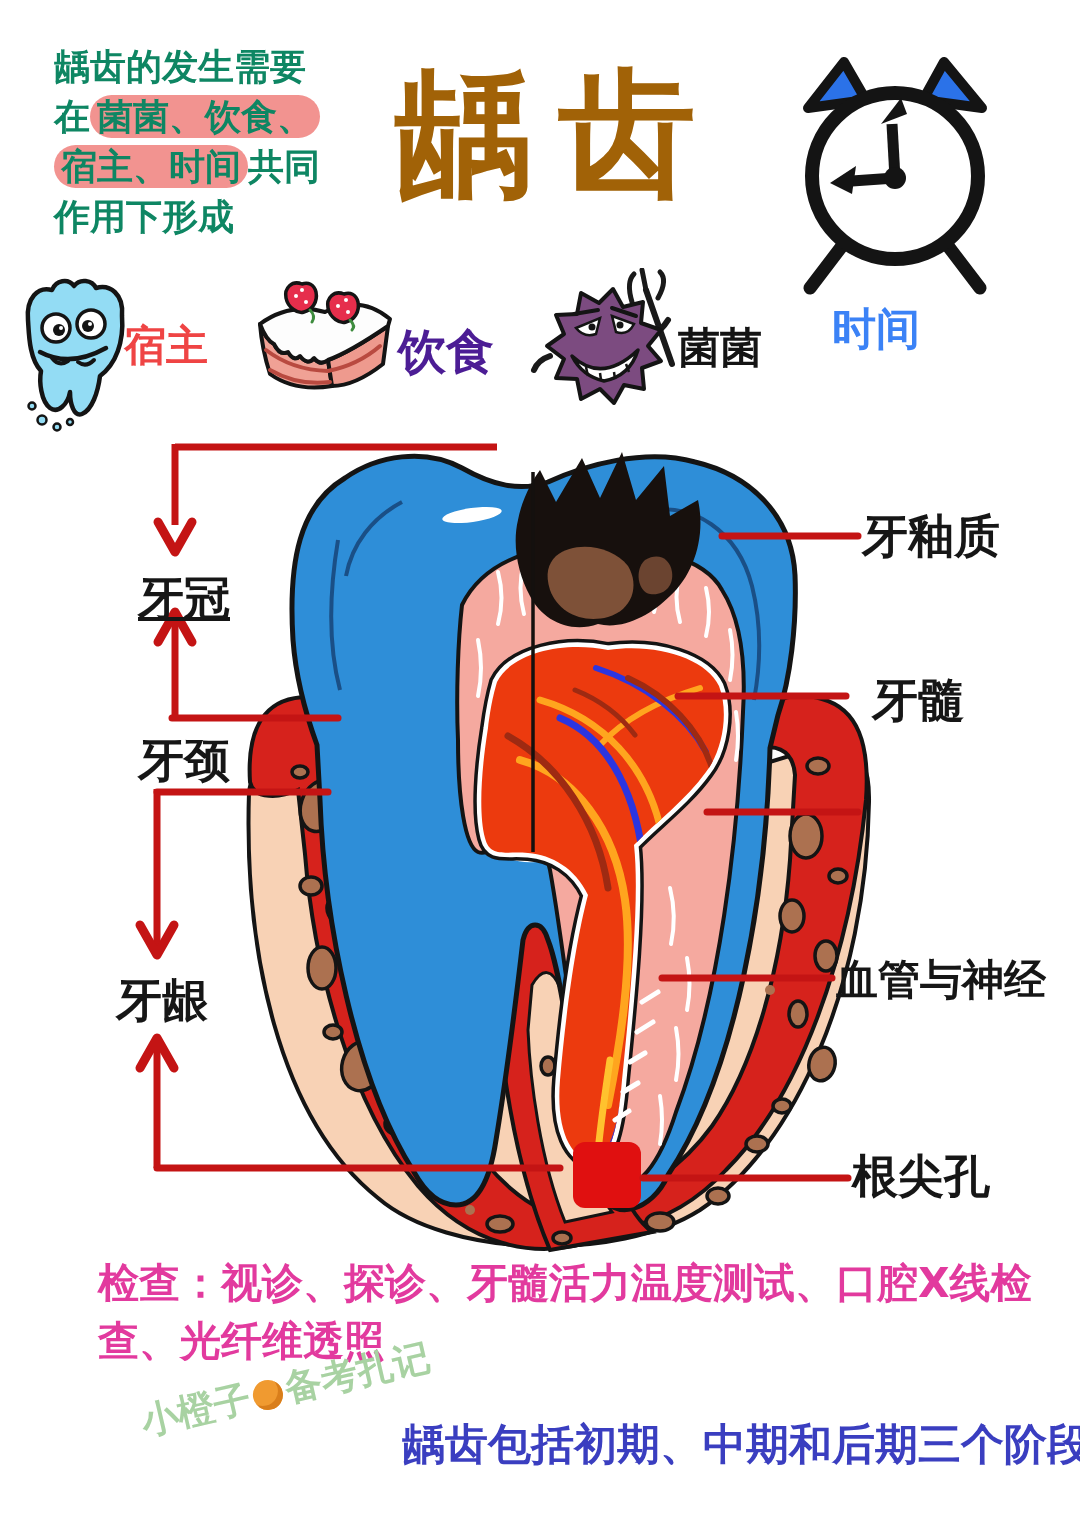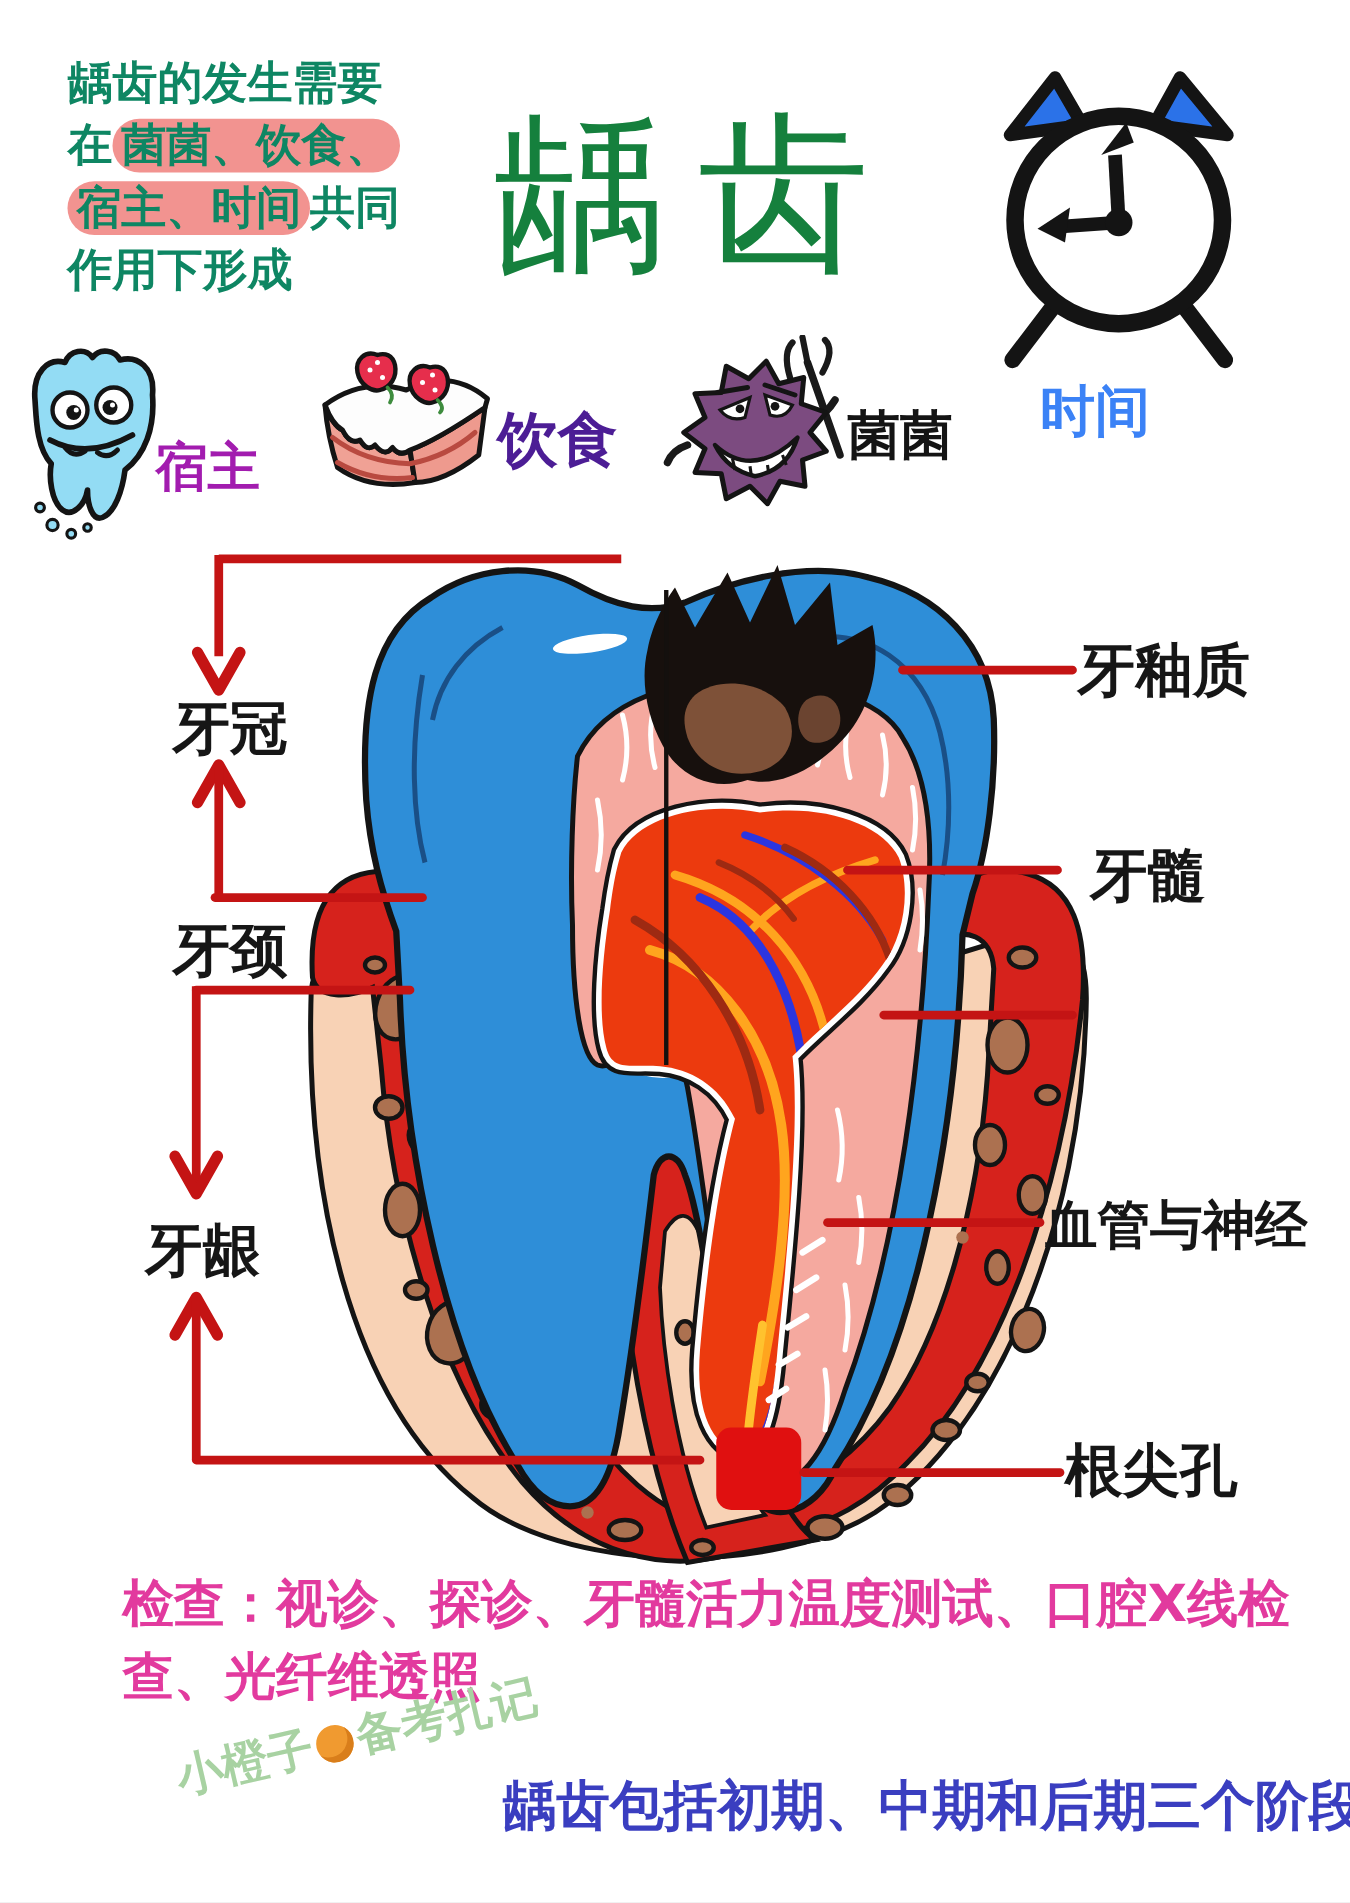--- a/index.html
+++ b/index.html
@@ -3,34 +3,34 @@
 <meta charset="utf-8">
 <style>
   html,body{margin:0;padding:0;background:#e8e8e8;}
   .page{position:relative;width:1080px;height:1522px;background:#ffffff;overflow:hidden;
         font-family:"DejaVu Sans","Liberation Sans",sans-serif;padding-left:42px;}
   .abs{position:absolute;}
   
   .intro{left:54px;top:42px;width:320px;font-size:36px;line-height:50px;font-weight:700;color:#0E8663;}
   .intro .hl{background:#F29390;border-radius:22px;padding:1px 7px;}
   
-  .title{left:394px;top:73px;font-size:138px;line-height:1.2;font-weight:400;color:#15803d;letter-spacing:26px;white-space:nowrap;}
+  .title{left:394px;top:52px;font-size:138px;line-height:1.2;font-weight:700;color:#a16207;letter-spacing:26px;white-space:nowrap;}
   
   .clock-svg{left:786px;top:50px;}
   .clock-label{left:832px;top:300px;font-size:44px;font-weight:700;color:#3b82f6;}
   
   .host-svg{left:12px;top:270px;}
-  .host-label{left:124px;top:318px;font-size:42px;font-weight:700;color:#a21caf;margin-top:28px;}
+  .host-label{left:124px;top:318px;font-size:42px;font-weight:700;color:#ef4444;}
   .diet-svg{left:250px;top:274px;}
   .diet-label{left:398px;top:320px;font-size:48px;font-weight:700;color:#4c1d95;}
   .germ-svg{left:530px;top:268px;}
   .germ-label{left:678px;top:320px;font-size:42px;font-weight:700;color:#141414;}
   
   .tl{font-size:46px;font-weight:700;color:#161616;white-space:nowrap;}
-  .lbl-crown{left:138px;top:552px;}
+  .lbl-crown{left:138px;top:568px;text-decoration:underline;}
   .lbl-neck{left:138px;top:730px;}
   .lbl-gum{left:116px;top:970px;}
   .lbl-enamel{left:862px;top:506px;}
   .lbl-pulp{left:872px;top:670px;}
   .lbl-cementum{left:862px;top:786px;}
   .lbl-vessels{left:836px;top:952px;font-size:42px;}
   .lbl-apical{left:852px;top:1146px;}
   
   .exam{left:98px;top:1254px;width:950px;font-size:41px;line-height:58px;font-weight:700;color:#E23A9E;}
   .watermark{left:142px;top:1398px;font-size:37px;font-weight:700;color:#A8D2A2;transform:rotate(-13deg);transform-origin:left center;white-space:nowrap;}

